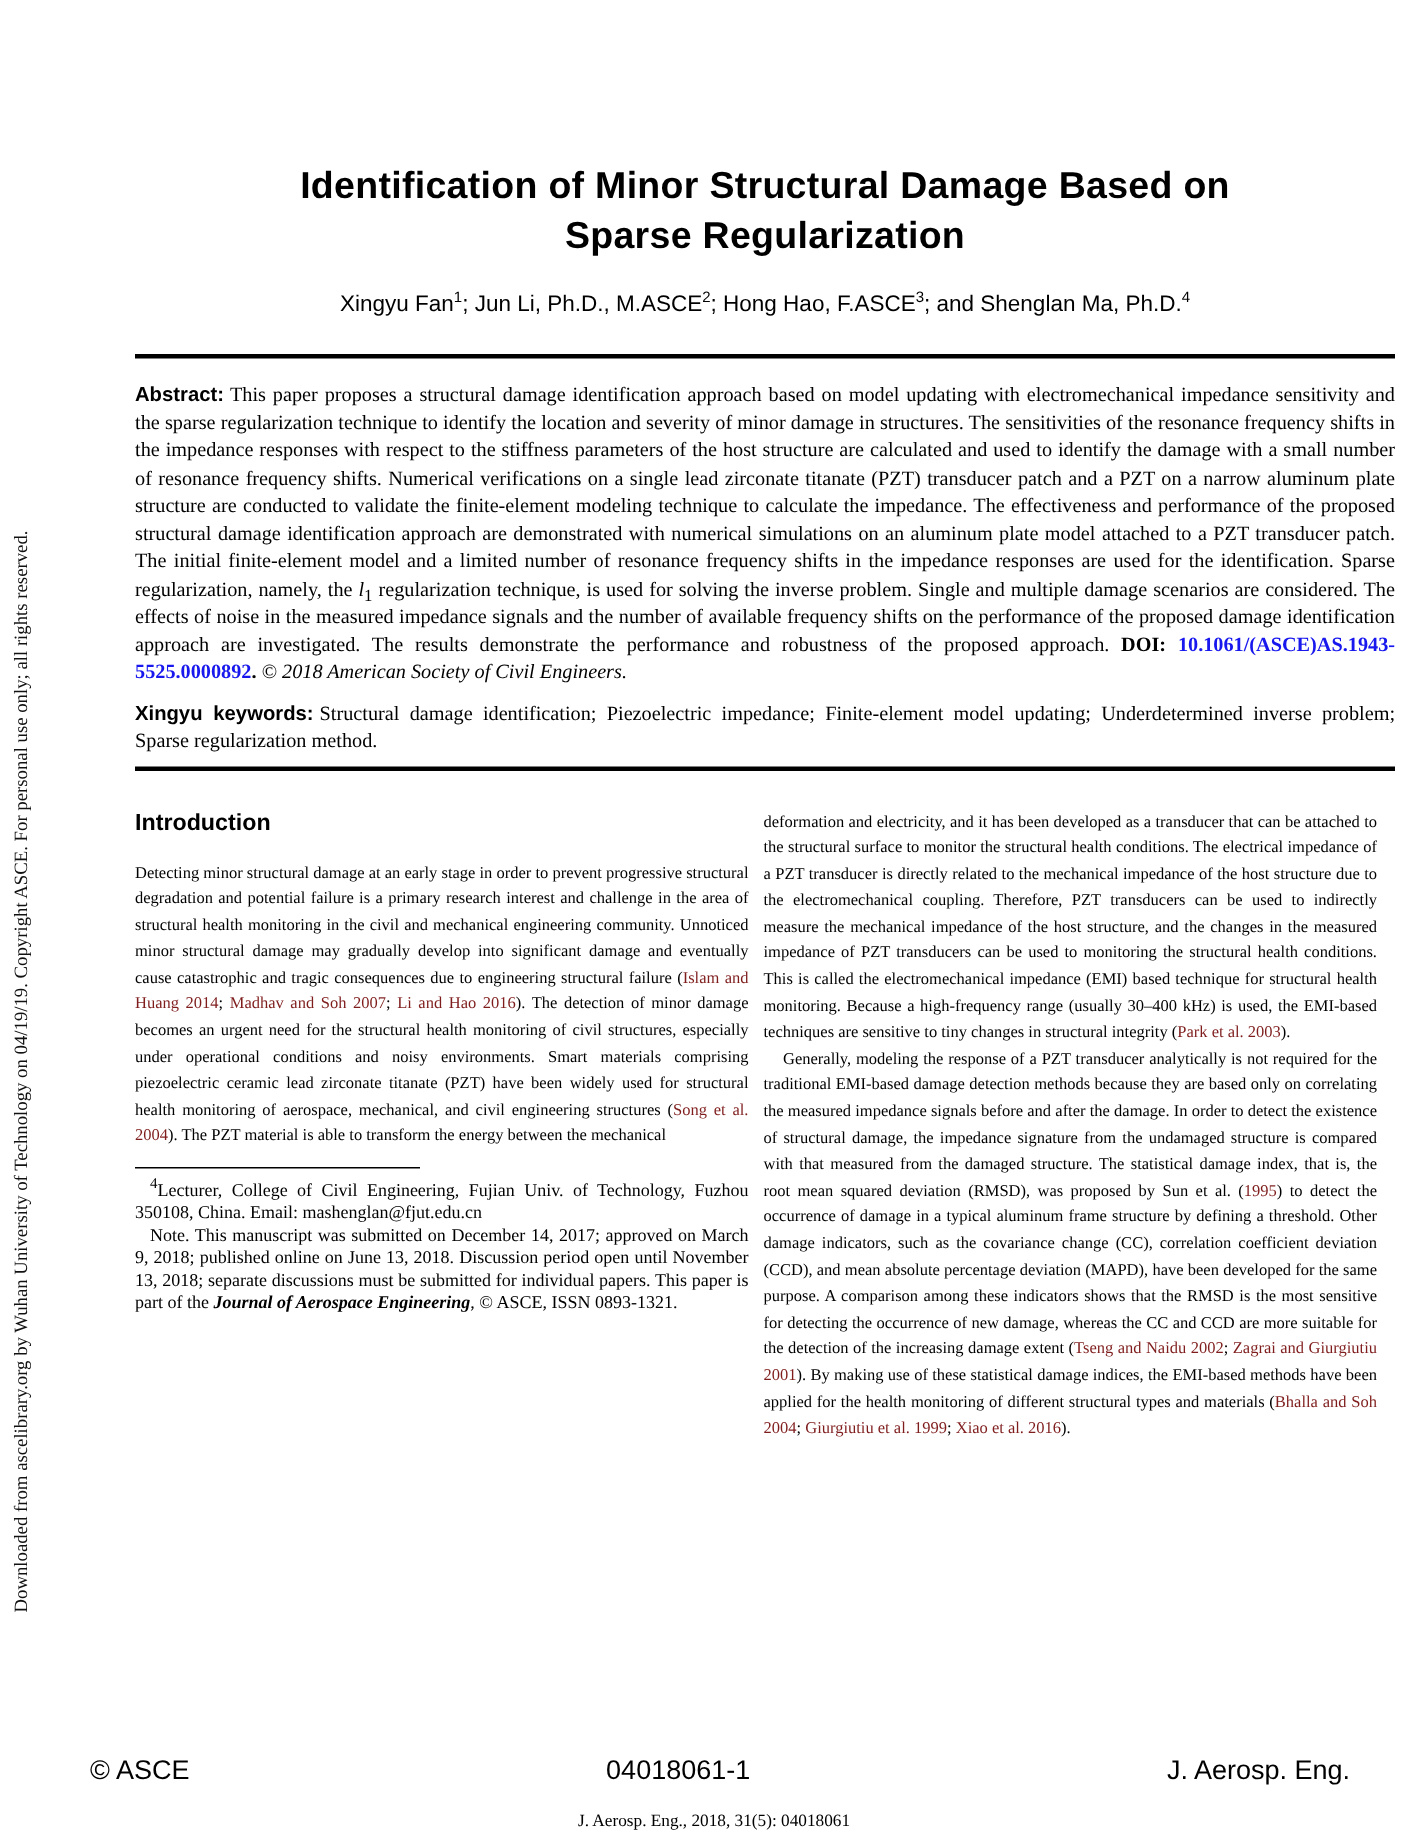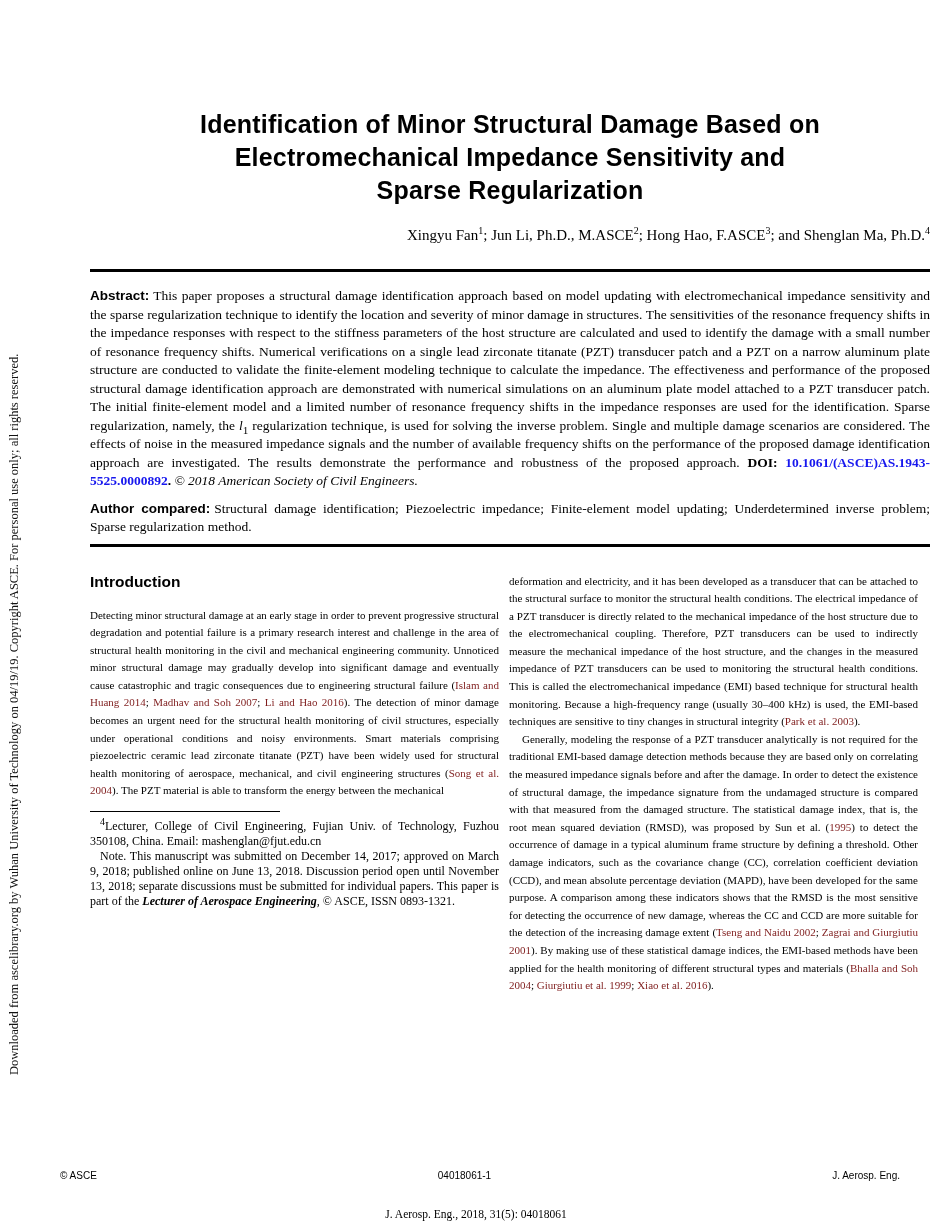--- a/index.html
+++ b/index.html
@@ -28,22 +28,22 @@
   .title{
     margin:108px 0 0 0;
     font-family:"Liberation Sans", sans-serif;
     font-weight:bold;
     font-size:25px;line-height:33px;
     text-align:center;
     letter-spacing:0.2px;
   }
   .byline{
     margin-top:19px;
-    text-align:right;
-    font-family:Liberation Serif, serif;
+    text-align:center;
+    font-family:Liberation Sans, sans-serif;
     font-size:15px;line-height:19px;
   }
   .byline sup{font-size:10px;line-height:0;}
   .rule{height:3px;background:#000;}
   .rule-top{margin-top:24px;}
   .rule-bottom{margin-top:7px;}
   .abstract{
     margin:15px 0 0 0;
     font-size:13.5px;line-height:18.5px;
     text-align:justify;
@@ -92,66 +92,65 @@
   .link{color:#7f1d1d;}
   .blink{color:#1717ee;font-weight:bold;}
   .b{font-weight:bold;}
   .i{font-style:italic;}
   .bi{font-weight:bold;font-style:italic;}
   .footer-row{
     position:absolute;
     left:60px;top:1170px;width:840px;
     display:flex;justify-content:space-between;align-items:flex-end;
     font-family:"Liberation Sans", sans-serif;
-    font-size:10px;
+    font-size:18px;
   }
   .bottom-citation{
     position:absolute;
     left:0;top:1208px;width:952px;
     text-align:center;
     font-size:11.5px;
     font-family:"Liberation Serif", serif;
   }
 </style>
 </head>
 <body>
 
 <div class="page">
 
   <div class="vertical-note">Downloaded from ascelibrary.org by Wuhan University of Technology on 04/19/19. Copyright ASCE. For personal use only; all rights reserved.</div>
 
   <div class="content">
 
     <h1 class="title">
       <div>Identification of Minor Structural Damage Based on</div>
-      <div>Electromechanical Impedance Sensitivity and</div>
       <div>Sparse Regularization</div>
     </h1>
 
     <div class="byline"><span>Xingyu Fan</span><sup>1</sup><span>; Jun Li, Ph.D., M.ASCE</span><sup>2</sup><span>; Hong Hao, F.ASCE</span><sup>3</sup><span>; and Shenglan Ma, Ph.D.</span><sup>4</sup></div>
 
     <div class="rule rule-top"></div>
 
     <p class="abstract"><span class="label">Abstract:</span><span><span>This paper proposes a structural damage identification approach based on model updating with electromechanical impedance sensitivity and the sparse regularization technique to identify the location and severity of minor damage in structures. The sensitivities of the resonance frequency shifts in the impedance responses with respect to the stiffness parameters of the host structure are calculated and used to identify the damage with a small number of resonance frequency shifts. Numerical verifications on a single lead zirconate titanate (PZT) transducer patch and a PZT on a narrow aluminum plate structure are conducted to validate the finite-element modeling technique to calculate the impedance. The effectiveness and performance of the proposed structural damage identification approach are demonstrated with numerical simulations on an aluminum plate model attached to a PZT transducer patch. The initial finite-element model and a limited number of resonance frequency shifts in the impedance responses are used for the identification. Sparse regularization, namely, the </span><span class="i">l</span><sub>1</sub><span> regularization technique, is used for solving the inverse problem. Single and multiple damage scenarios are considered. The effects of noise in the measured impedance signals and the number of available frequency shifts on the performance of the proposed damage identification approach are investigated. The results demonstrate the performance and robustness of the proposed approach. </span><span class="b">DOI: </span><span class="blink">10.1061/(ASCE)AS.1943-5525.0000892</span><span class="b">. </span><span class="i">© 2018 American Society of Civil Engineers.</span></span></p>
 
-    <p class="keywords"><span class="label">Author compared:</span><span>Structural damage identification; Piezoelectric impedance; Finite-element model updating; Underdetermined inverse problem; Sparse regularization method.</span></p>
+    <p class="keywords"><span class="label">Xingyu keywords:</span><span>Structural damage identification; Piezoelectric impedance; Finite-element model updating; Underdetermined inverse problem; Sparse regularization method.</span></p>
 
     <div class="rule rule-bottom"></div>
 
     <div class="columns">
 
       <div class="col">
         <h2 class="section-heading">Introduction</h2>
         <p class="body"><span>Detecting minor structural damage at an early stage in order to prevent progressive structural degradation and potential failure is a primary research interest and challenge in the area of structural health monitoring in the civil and mechanical engineering community. Unnoticed minor structural damage may gradually develop into significant damage and eventually cause catastrophic and tragic consequences due to engineering structural failure (</span><span class="link">Islam and Huang 2014</span><span>; </span><span class="link">Madhav and Soh 2007</span><span>; </span><span class="link">Li and Hao 2016</span><span>). The detection of minor damage becomes an urgent need for the structural health monitoring of civil structures, especially under operational conditions and noisy environments. Smart materials comprising piezoelectric ceramic lead zirconate titanate (PZT) have been widely used for structural health monitoring of aerospace, mechanical, and civil engineering structures (</span><span class="link">Song et al. 2004</span><span>). The PZT material is able to transform the energy between the mechanical</span></p>
 
         <div class="fn-divider"></div>
 
         <div class="footnotes">
           <p><sup>4</sup><span>Lecturer, College of Civil Engineering, Fujian Univ. of Technology, Fuzhou 350108, China. Email: mashenglan@fjut.edu.cn</span></p>
-          <p><span>Note. This manuscript was submitted on December 14, 2017; approved on March 9, 2018; published online on June 13, 2018. Discussion period open until November 13, 2018; separate discussions must be submitted for individual papers. This paper is part of the </span><span class="bi">Lecturer of Aerospace Engineering</span><span>, © ASCE, ISSN 0893-1321.</span></p>
+          <p><span>Note. This manuscript was submitted on December 14, 2017; approved on March 9, 2018; published online on June 13, 2018. Discussion period open until November 13, 2018; separate discussions must be submitted for individual papers. This paper is part of the </span><span class="bi">Journal of Aerospace Engineering</span><span>, © ASCE, ISSN 0893-1321.</span></p>
         </div>
       </div>
 
       <div class="col">
         <p class="body"><span>deformation and electricity, and it has been developed as a transducer that can be attached to the structural surface to monitor the structural health conditions. The electrical impedance of a PZT transducer is directly related to the mechanical impedance of the host structure due to the electromechanical coupling. Therefore, PZT transducers can be used to indirectly measure the mechanical impedance of the host structure, and the changes in the measured impedance of PZT transducers can be used to monitoring the structural health conditions. This is called the electromechanical impedance (EMI) based technique for structural health monitoring. Because a high-frequency range (usually 30–400 kHz) is used, the EMI-based techniques are sensitive to tiny changes in structural integrity (</span><span class="link">Park et al. 2003</span><span>).</span></p>
         <p class="body indent"><span>Generally, modeling the response of a PZT transducer analytically is not required for the traditional EMI-based damage detection methods because they are based only on correlating the measured impedance signals before and after the damage. In order to detect the existence of structural damage, the impedance signature from the undamaged structure is compared with that measured from the damaged structure. The statistical damage index, that is, the root mean squared deviation (RMSD), was proposed by Sun et al. (</span><span class="link">1995</span><span>) to detect the occurrence of damage in a typical aluminum frame structure by defining a threshold. Other damage indicators, such as the covariance change (CC), correlation coefficient deviation (CCD), and mean absolute percentage deviation (MAPD), have been developed for the same purpose. A comparison among these indicators shows that the RMSD is the most sensitive for detecting the occurrence of new damage, whereas the CC and CCD are more suitable for the detection of the increasing damage extent (</span><span class="link">Tseng and Naidu 2002</span><span>; </span><span class="link">Zagrai and Giurgiutiu 2001</span><span>). By making use of these statistical damage indices, the EMI-based methods have been applied for the health monitoring of different structural types and materials (</span><span class="link">Bhalla and Soh 2004</span><span>; </span><span class="link">Giurgiutiu et al. 1999</span><span>; </span><span class="link">Xiao et al. 2016</span><span>).</span></p>
       </div>
 
     </div>
   </div>

